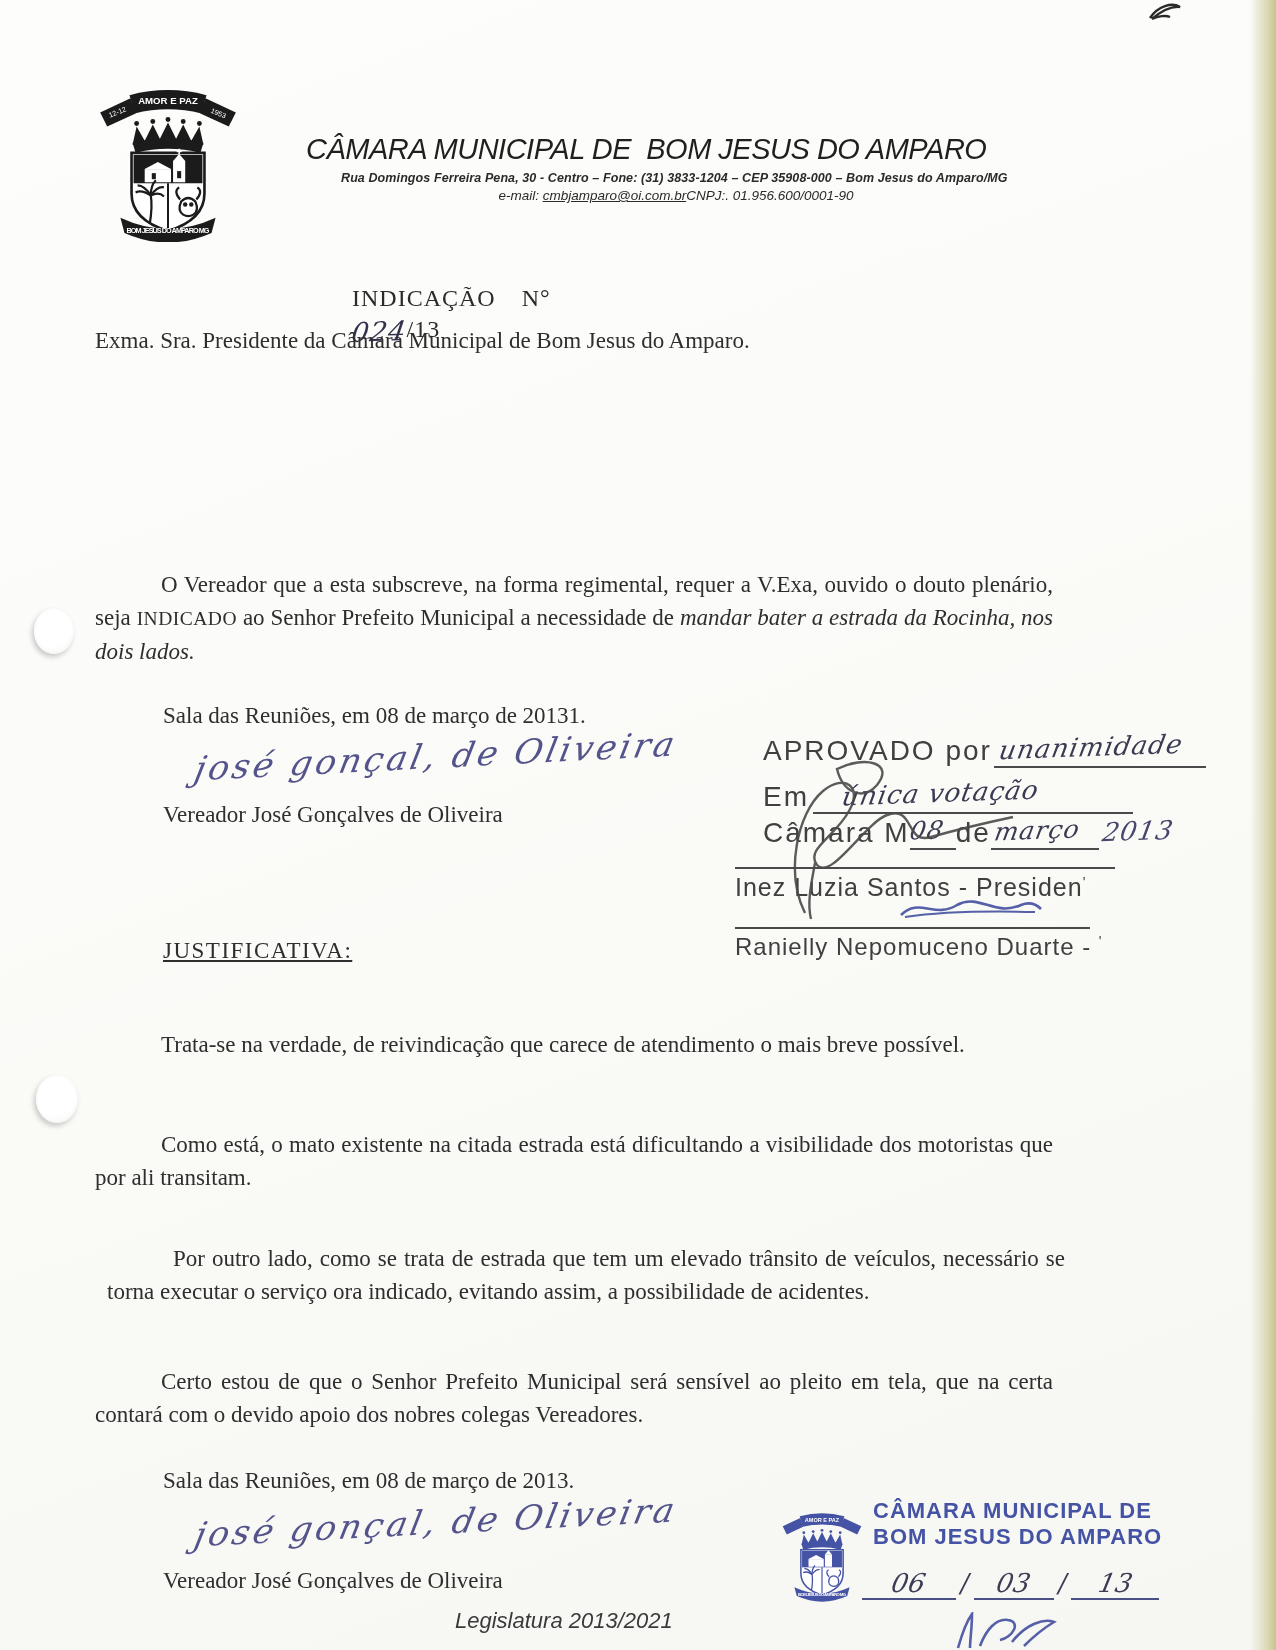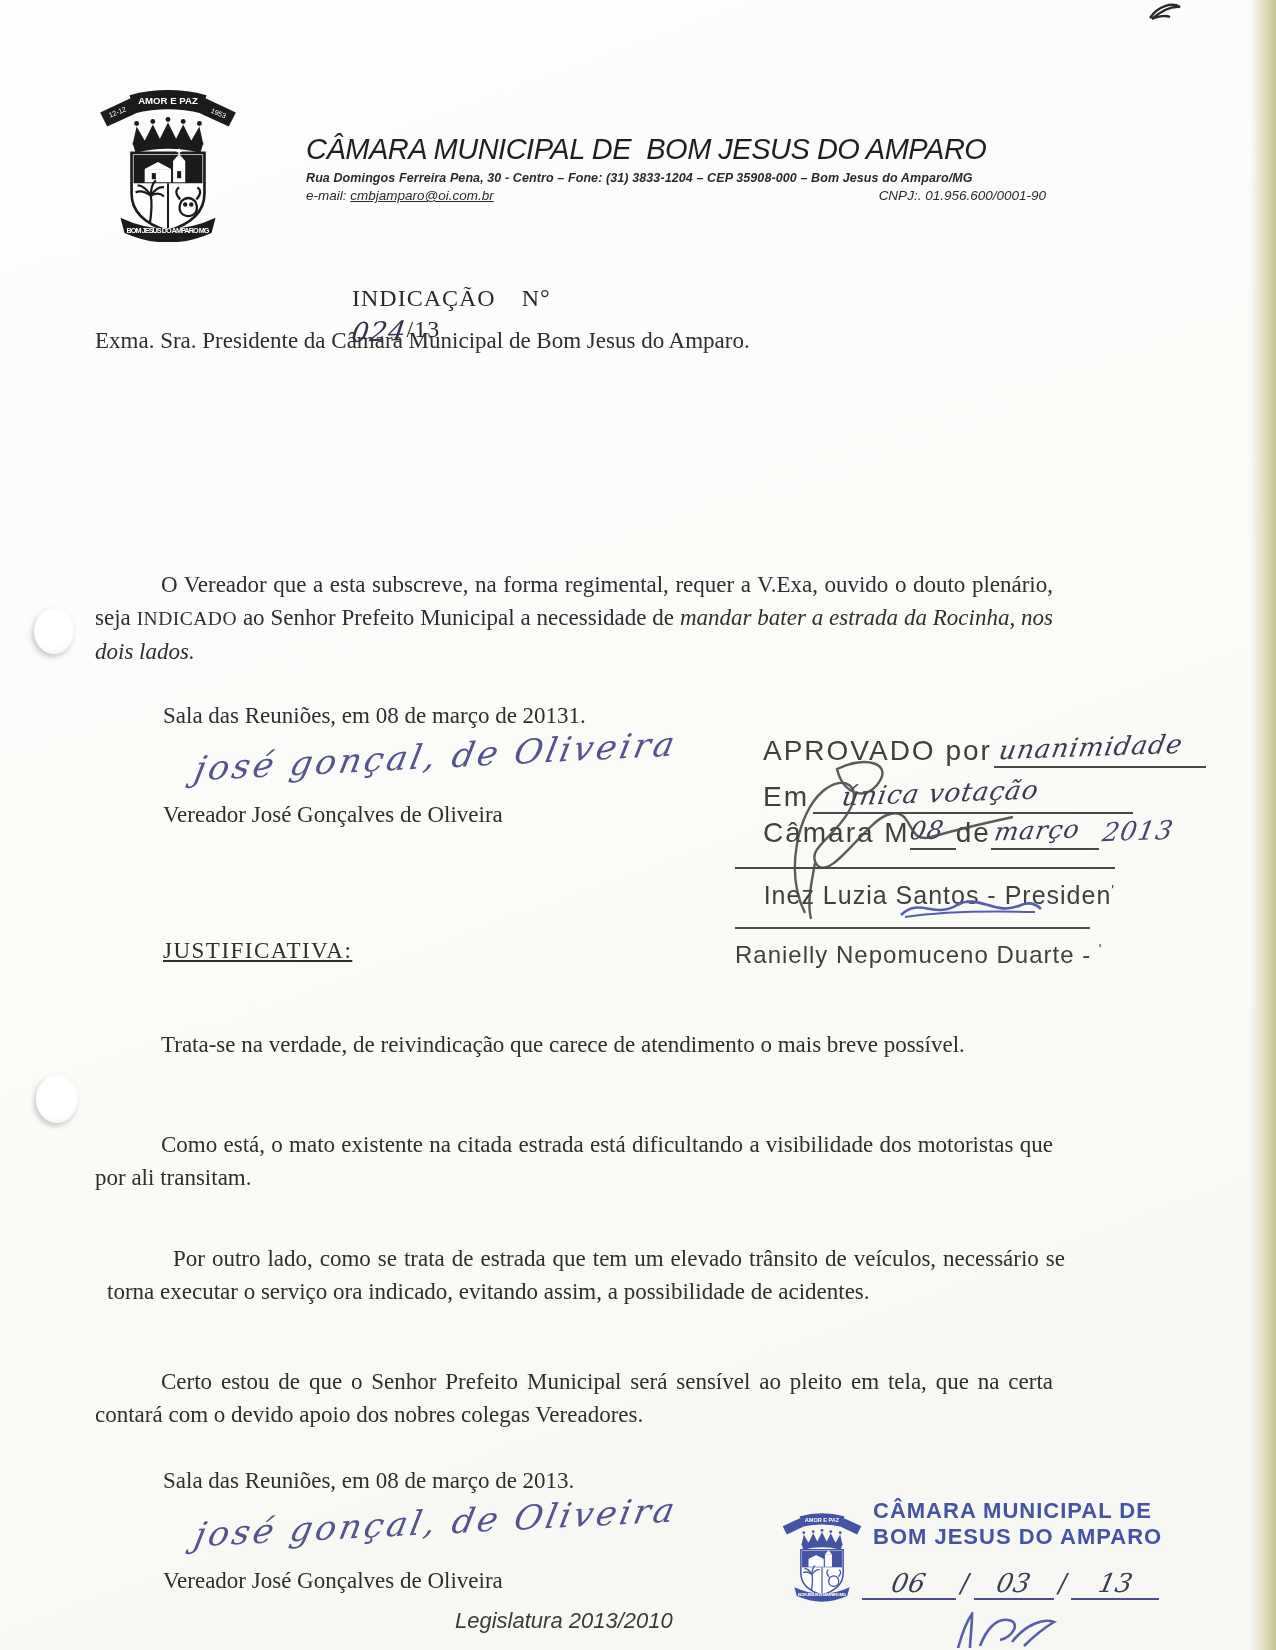--- a/index.html
+++ b/index.html
@@ -13,22 +13,22 @@
   .keep-space{white-space:pre;}
 
   
   .edge-strip{right:0;top:0;width:26px;height:1650px;
     background:linear-gradient(to right, rgba(230,228,210,0) 0%, #e9e7d6 35%, #d8d4a8 75%, #c8c392 100%);}
 
   
   .hdr-title{font-family:"Liberation Sans",sans-serif;font-weight:normal;font-style:italic;
     font-size:29px;color:#1f1f1f;letter-spacing:-0.5px;}
   .hdr-addr{font-family:"Liberation Sans",sans-serif;font-weight:bold;font-style:italic;
-    font-size:12.5px;color:#2a2a2a;margin-top:5px;letter-spacing:0.1px;}
-  .hdr-row{display:flex;justify-content:space-between;width:740px;margin-top:3px;
+    font-size:12.5px;color:#2a2a2a;margin-top:5px;letter-spacing:0.1px;margin-left:35px;}
+  .hdr-row{display:flex;justify-content:center;width:740px;margin-top:3px;
     font-family:"Liberation Sans",sans-serif;font-style:italic;font-size:13.5px;color:#2a2a2a;}
   .hdr-email u{text-decoration:underline;}
   .hdr-cnpj{font-weight:normal;}
 
   
   .doc-number{font-size:24px;letter-spacing:1px;word-spacing:6px;color:#2b2b2b;}
   .hand{font-family:"DejaVu Serif",serif;font-style:italic;color:#33334e;
     display:inline-block;transform:skewX(-10deg) rotate(-2deg);}
   .hand-blue{font-family:"DejaVu Serif",serif;font-style:italic;color:#54548c;
     display:inline-block;transform:skewX(-14deg) rotate(-3deg);letter-spacing:3px;}
@@ -42,21 +42,21 @@
     font-size:22px;color:#3a3a3a;}
 
   
   .stamp{font-family:"Liberation Sans",sans-serif;color:#424242;}
   .stamp-line{position:absolute;white-space:nowrap;}
   .stamp-lbl{font-size:28px;letter-spacing:2px;color:#404040;}
   .fill{display:inline-block;border-bottom:2.5px solid #4a4a4a;vertical-align:baseline;}
   .stamp-hand{font-family:"DejaVu Serif",serif;font-style:italic;color:#3a3a52;
     display:inline-block;transform:skewX(-12deg) rotate(-2deg);letter-spacing:1px;}
   .stamp-name{font-size:25px;letter-spacing:1px;border-top:2.5px solid #4a4a4a;
-    padding-top:12px;color:#3f3f3f;white-space:nowrap;text-align:right;}
+    padding-top:4px;color:#3f3f3f;white-space:nowrap;}
 
   
   .bstamp{font-family:"Liberation Sans",sans-serif;color:#4553a4;}
   .bstamp-line{font-size:22px;font-weight:600;letter-spacing:1px;white-space:nowrap;}
   .bdate-seg{display:inline-block;border-bottom:2.5px solid #4a4f86;text-align:center;}
   .bdate-hand{font-family:"DejaVu Serif",serif;font-style:italic;color:#3c3c55;
     display:inline-block;transform:skewX(-12deg);font-size:26px;}
   .bdate-sep{font-family:"DejaVu Serif",serif;font-style:italic;color:#3c3c55;font-size:26px;}
 
   
@@ -194,21 +194,21 @@
   <p class="abs body-par" style="left:95px;top:1028px;margin:0;">Trata-se na verdade, de reivindicação que carece de atendimento o mais breve possível.</p>
   <p class="abs body-par" style="left:95px;top:1230px;margin:12px;">Por outro lado, como se trata de estrada que tem um elevado trânsito de veículos, necessário se torna executar o serviço ora indicado, evitando assim, a possibilidade de acidentes.</p>
   <p class="abs body-par" style="left:95px;top:1365px;margin:0;">Certo estou de que o Senhor Prefeito Municipal será sensível ao pleito em tela, que na certa contará com o devido apoio dos nobres colegas Vereadores.</p>
 
   <div class="abs plain-line" style="left:163px;top:1468px;">Sala das Reuniões, em 08 de março de 2013.</div>
 
   <div class="abs hand-blue" style="left:198px;top:1502px;font-size:34px;">josé gonçal, de Oliveira</div>
 
   <div class="abs plain-line" style="left:163px;top:1568px;">Vereador José Gonçalves de Oliveira</div>
 
-  <div class="abs legisl" style="left:455px;top:1608px;">Legislatura 2013/2010</div>
+  <div class="abs legisl" style="left:455px;top:1608px;">Legislatura 2013/2021</div>
 
   <div class="abs bstamp" style="left:740px;top:1490px;width:440px;height:160px;">
 
     <svg class="abs" style="left:38px;top:4px;color:#4553a4;" width="88" height="122" viewBox="0 0 150 158">
       <path d="M8,30 L38,16 L43,31 L15,44 Z" fill="currentColor"></path>
       <path d="M112,16 L142,30 L135,44 L107,31 Z" fill="currentColor"></path>
       <path d="M37,13 Q75,3 113,13 L108,31 Q75,23 42,31 Z" fill="currentColor"></path>
       <text x="75" y="22" font-size="9.5" font-weight="bold" fill="#ffffff" text-anchor="middle">AMOR E PAZ</text>
       <polygon points="40,62 44,44 52,58 60,42 67,56 75,40 83,56 90,42 98,58 106,44 110,62" fill="currentColor"></polygon>
       <circle cx="44" cy="41" r="2.4" fill="currentColor"></circle>

